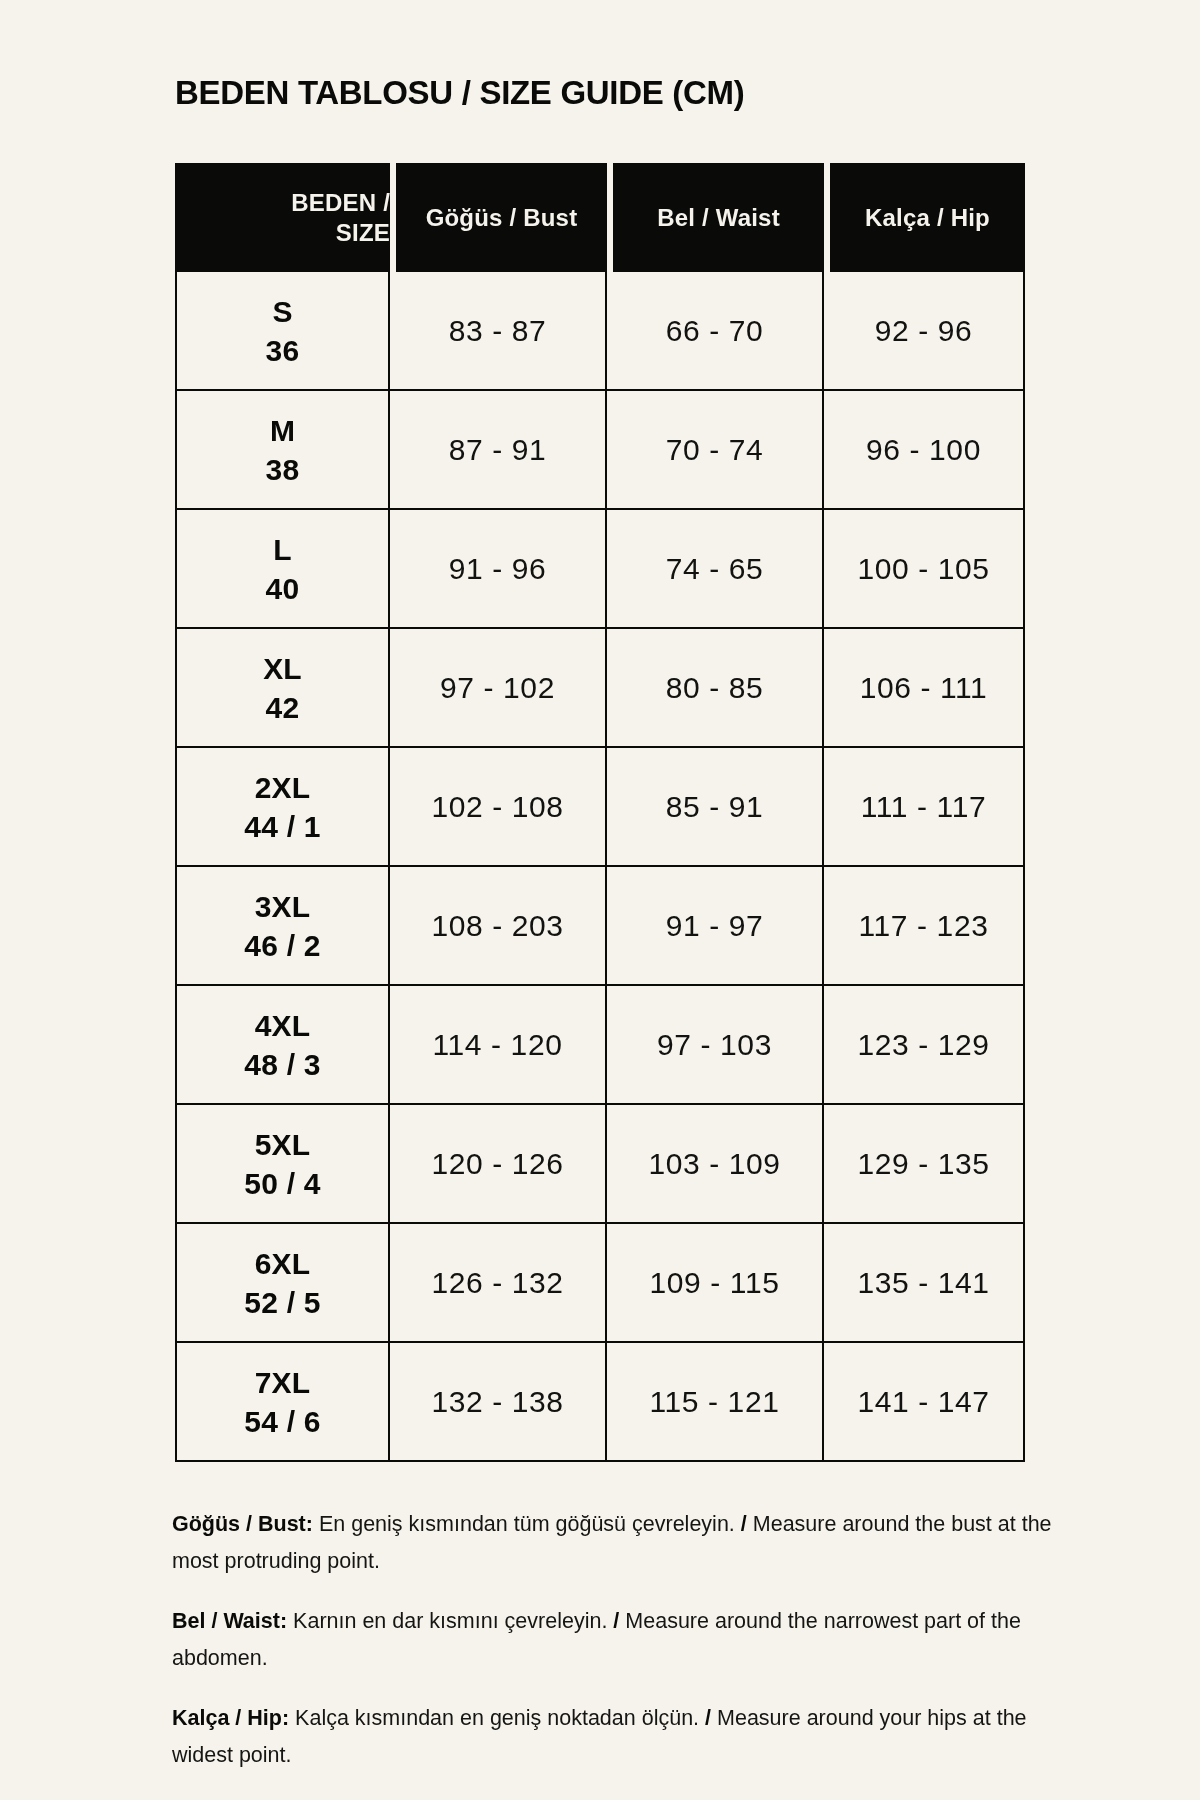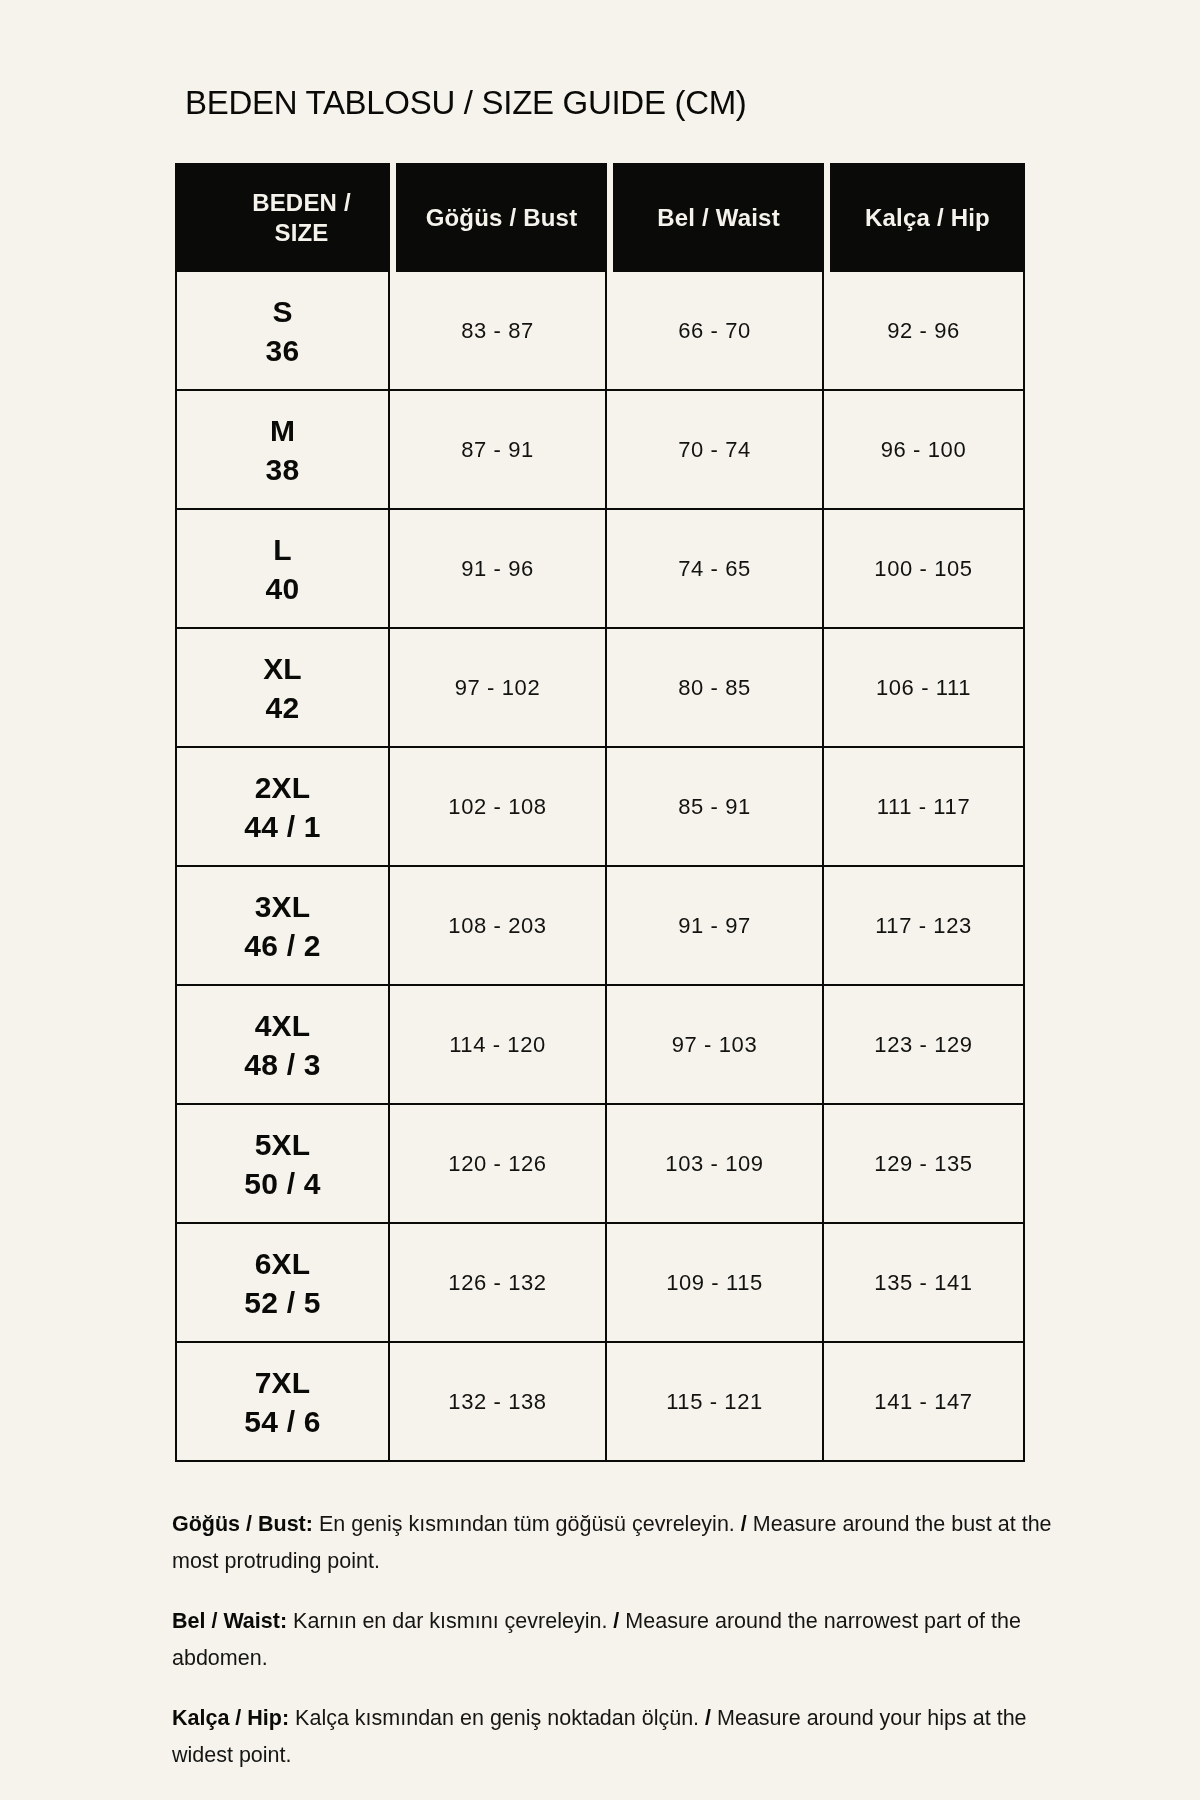--- a/index.html
+++ b/index.html
@@ -7,51 +7,51 @@
     --ink:#0A0A08;
     --header-text:#F5F3EC;
   }
   html,body{margin:0;padding:0;}
   body{background:#e8e6df;font-family:"Liberation Sans","DejaVu Sans",sans-serif;}
   .page{
     position:relative;width:1200px;height:1800px;background:var(--bg);
     overflow:hidden;margin:0 auto;color:var(--ink);
   }
   .page-title{
-    position:absolute;left:175px;top:74px;margin:10px;
-    font-size:33px;font-weight:400;letter-spacing:-0.3px;color:var(--ink);
+    position:absolute;left:175px;top:74px;margin:0;
+    font-size:33px;font-weight:700;letter-spacing:-0.3px;color:var(--ink);
     white-space:nowrap;
   }
   .table-wrap{position:absolute;left:175px;top:163px;}
   table.size-table{
     border-collapse:separate;border-spacing:0;table-layout:fixed;width:850px;
   }
   table.size-table col.c1{width:215px;}
   table.size-table col.c2{width:217px;}
   table.size-table col.c3{width:217px;}
   table.size-table col.c4{width:201px;}
   thead th{
     height:109px;background:var(--ink);color:var(--header-text);
     font-size:24px;font-weight:700;text-align:center;vertical-align:middle;
     white-space:pre-line;line-height:1.25;letter-spacing:0.2px;padding:0;
   }
-  thead th.size-header{text-align:center;padding-left:38px;margin-left:16px;}
+  thead th.size-header{text-align:right;padding-left:38px;margin-left:16px;}
   thead th + th{border-left:6px solid var(--bg);}
   tbody tr{height:119px;}
   tbody td{
     background:var(--bg);
     border-right:2px solid var(--ink);border-bottom:2px solid var(--ink);
     text-align:center;vertical-align:middle;padding:0;
   }
   tbody td.size-cell{
     border-left:2px solid var(--ink);
     font-weight:700;font-size:30px;line-height:39px;white-space:pre-line;
     letter-spacing:0.2px;
   }
-  tbody td.val{font-size:22px;letter-spacing:0.6px;color:#121210;}
+  tbody td.val{font-size:30px;letter-spacing:0.6px;color:#121210;}
   .notes{
     position:absolute;left:172px;top:1490px;width:895px;
     font-size:21.5px;line-height:37px;color:#151513;
   }
   .notes p{margin:16px 0 23px 0;}
   .notes strong{color:var(--ink);font-weight:700;}
 </style>
 </head>
 <body>
 

